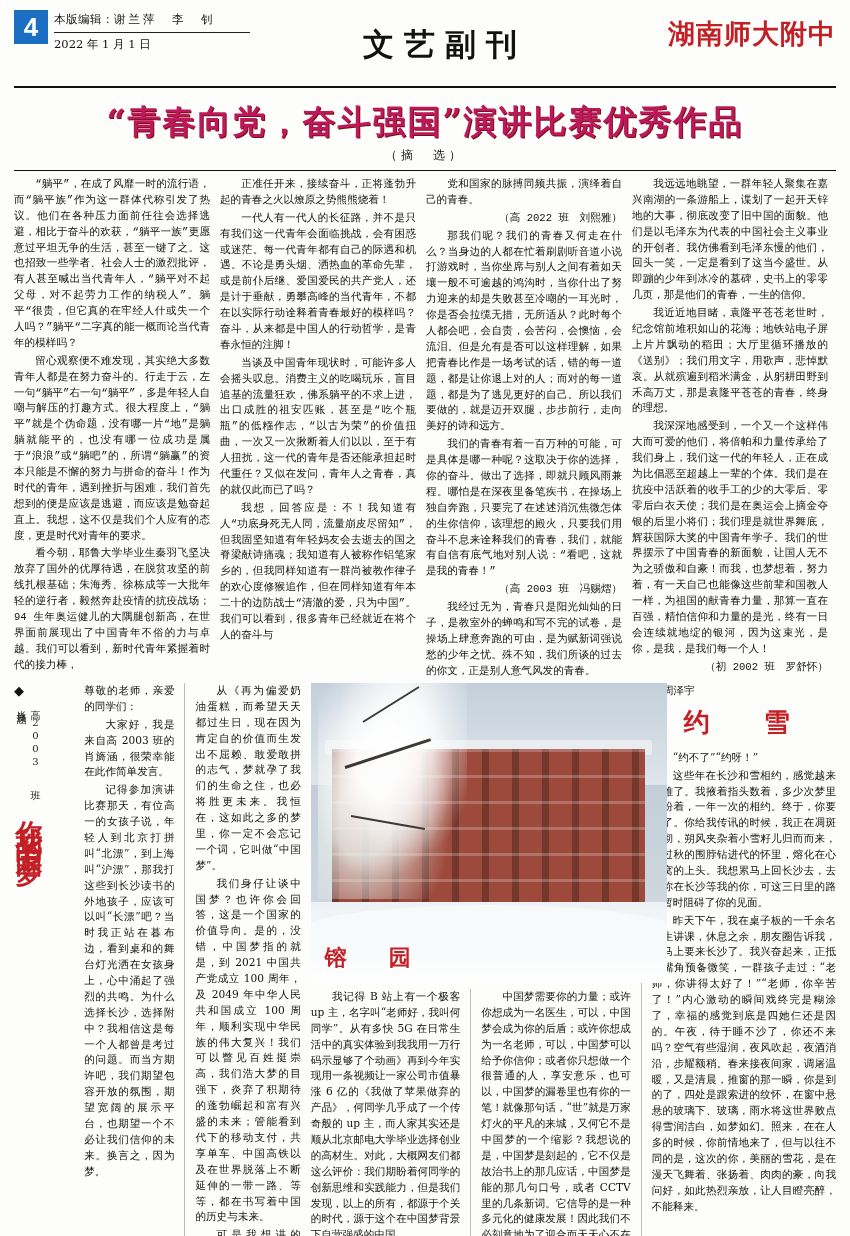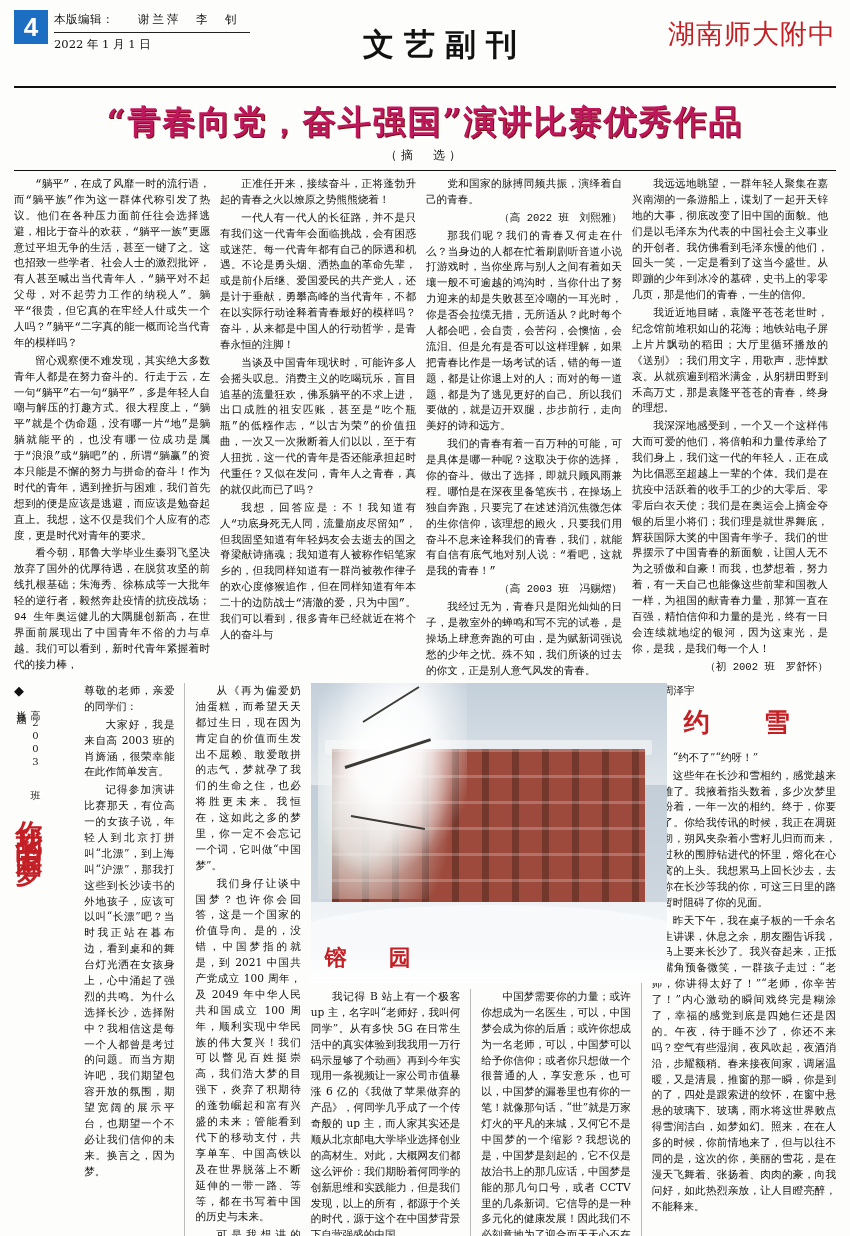--- a/index.html
+++ b/index.html
@@ -15,29 +15,29 @@
   
   .masthead{display:flex;align-items:flex-start;height:74px;}
   .mh-left{display:flex;align-items:flex-start;gap:6px;width:250px;}
   .page-num{
     width:34px;height:34px;background:#1b6ec2;color:#fff;
     font-size:26px;font-weight:bold;display:flex;align-items:center;justify-content:center;
     font-family:"Liberation Sans", sans-serif;
   }
   .mh-left-txt{font-size:11.5px;line-height:1.55;padding-top:1px;}
   .mh-left-txt .row1{letter-spacing:.5px;border-bottom:1px solid #222;padding-bottom:3px;width:196px;}
-  .mh-left-txt .row1 .nm{margin-left:24px;letter-spacing:3px;}
+  .mh-left-txt .row1 .nm{margin-left:0;letter-spacing:3px;}
   .mh-left-txt .row2{padding-top:3px;}
   .mh-title{
     flex:1;text-align:center;font-size:31px;font-weight:bold;letter-spacing:10px;
     padding-top:14px;font-family:Liberation Sans, sans-serif;
   }
   .mh-right{width:210px;text-align:right;padding-top:6px;}
   .mh-right .school{
-    font-size:27px;font-weight:normal;color:#c32026;letter-spacing:1px;
+    font-size:27px;font-weight:bold;color:#c32026;letter-spacing:1px;
     font-family:"DejaVu Serif", serif;
   }
   .mh-rule{border-top:2px solid #111;margin:2px 0 0 0;}
 
   
   .headline{
     text-align:center;font-size:33px;font-weight:bold;color:#be185d;
     letter-spacing:2px;margin:12px 0 2px 0;
     text-shadow:1px 1px 0 #7a1014;
   }

